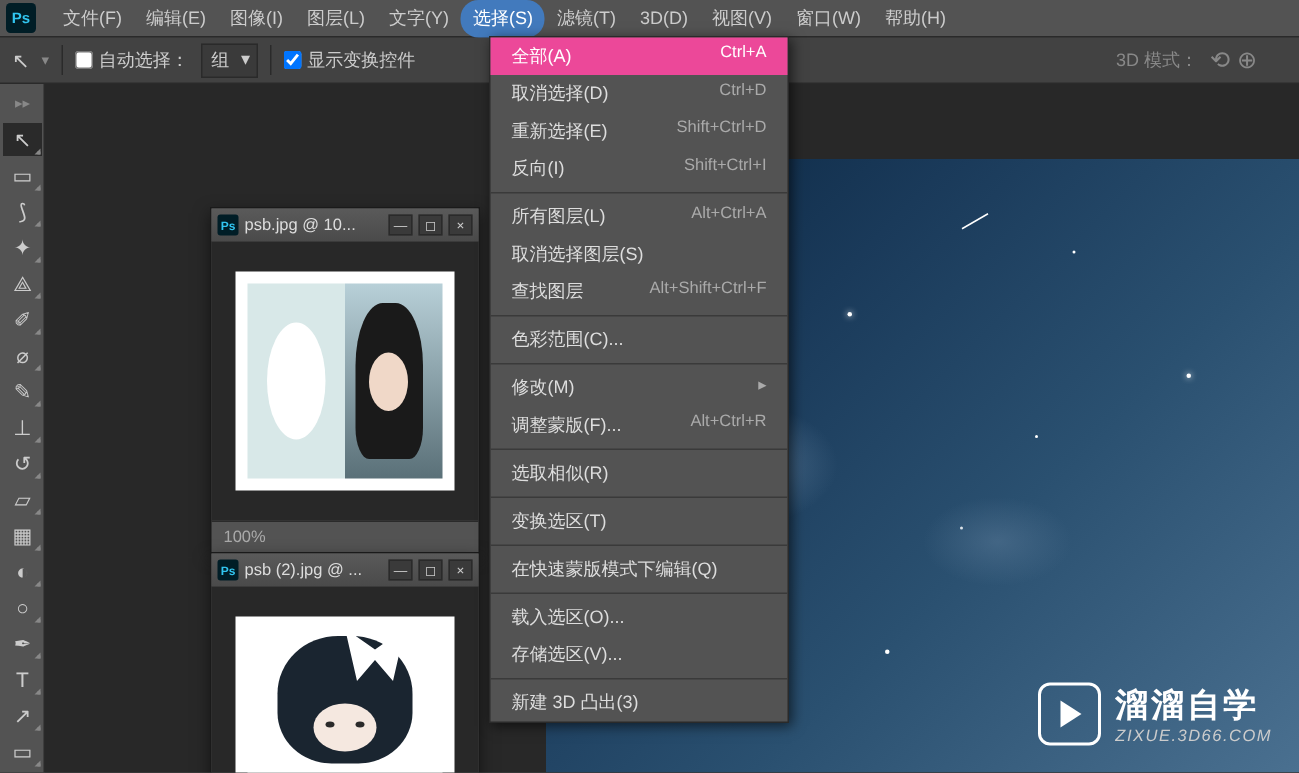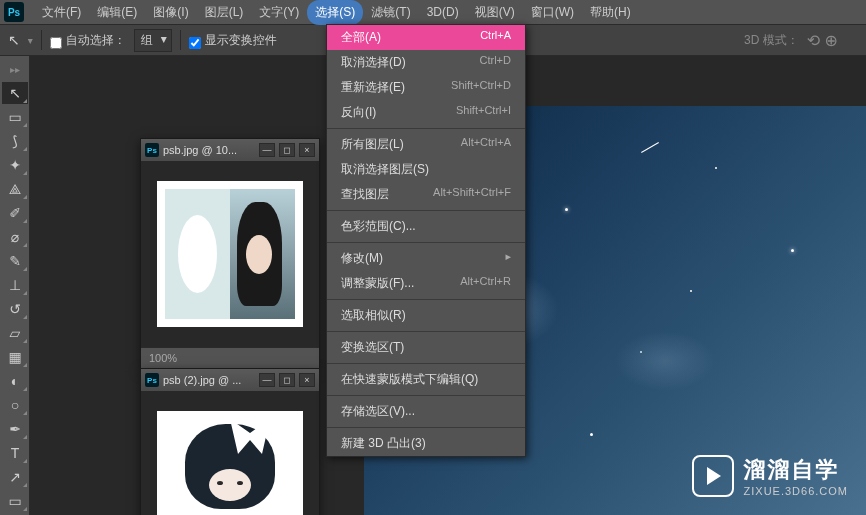--- a/index.html
+++ b/index.html
@@ -4,21 +4,21 @@
 <style>
 * { margin: 0; padding: 0; box-sizing: border-box; font-family: "Microsoft YaHei", Arial, sans-serif; }
 body { background: #535353; width: 866px; height: 515px; overflow: hidden; position: relative; }
 .menubar { background: #535353; height: 24px; display: flex; align-items: center; padding-left: 4px; }
 .ps-logo { width: 20px; height: 20px; background: #001d26; border-radius: 3px; display: flex; align-items: center; justify-content: center; color: #31c5f0; font-weight: bold; font-size: 10px; margin-right: 10px; }
 .menu-item { color: #ccc; font-size: 12px; padding: 4px 8px; cursor: pointer; }
 .menu-item.active { background: #427abd; color: #fff; border-radius: 12px; }
 .optbar { background: #424242; height: 32px; border-top: 1px solid #2a2a2a; border-bottom: 1px solid #2a2a2a; display: flex; align-items: center; padding-left: 8px; gap: 8px; }
 .opt-icon { color: #ccc; font-size: 14px; }
 .opt-sep { width: 1px; height: 20px; background: #2a2a2a; }
-.opt-check { display: flex; align-items: flex-end; gap: 4px; color: #ccc; font-size: 12px; }
+.opt-check { display: flex; align-items: center; gap: 4px; color: #ccc; font-size: 12px; }
 .opt-check input { width: 12px; height: 12px; }
 .opt-select { background: #3a3a3a; border: 1px solid #2a2a2a; color: #ccc; font-size: 12px; padding: 2px 18px 2px 6px; position: relative; }
 .opt-select::after { content: "▾"; position: absolute; right: 4px; }
 .opt-label { color: #888; font-size: 12px; }
 .toolbar { position: absolute; left: 0; top: 56px; width: 30px; background: #535353; border-right: 1px solid #2a2a2a; height: 459px; }
 .tool { width: 26px; height: 22px; margin: 2px; display: flex; align-items: center; justify-content: center; color: #ccc; font-size: 14px; cursor: pointer; position: relative; }
 .tool.sel { background: #2a2a2a; }
 .tool::after { content: ""; position: absolute; right: 1px; bottom: 1px; border: 2px solid transparent; border-right-color: #888; border-bottom-color: #888; width: 0; height: 0; }
 .tool.noafter::after { display: none; }
 .content { position: absolute; left: 30px; top: 56px; right: 0; bottom: 0; background: #282828; }
@@ -39,21 +39,21 @@
 .dropdown { position: absolute; left: 326px; top: 0; width: 200px; background: #535353; border: 1px solid #2a2a2a; box-shadow: 2px 2px 8px rgba(0,0,0,0.6); z-index: 100; }
 .dd-item { display: flex; justify-content: space-between; color: #ddd; font-size: 12px; padding: 4px 14px; cursor: pointer; }
 .dd-item.hl { background: #ec4899; color: #fff; }
 .dd-sep { height: 1px; background: #3a3a3a; margin: 3px 0; }
 .dd-shortcut { color: #aaa; font-size: 11px; }
 .dd-item.hl .dd-shortcut { color: #fff; }
 .watermark { position: absolute; right: 18px; bottom: 18px; display: flex; gap: 10px; color: #fff; z-index: 50; }
 .wm-icon { width: 42px; height: 42px; border: 2px solid #fff; border-radius: 8px; display: flex; align-items: center; justify-content: center; }
 .wm-play { width: 0; height: 0; border-left: 14px solid #fff; border-top: 9px solid transparent; border-bottom: 9px solid transparent; margin-left: 3px; }
 .wm-txt1 { font-size: 22px; font-weight: bold; letter-spacing: 2px; }
-.wm-txt2 { font-size: 11px; letter-spacing: 1px; color: #ccc; }
+.wm-txt2 { font-size: 11px; letter-spacing: 1px; color: #ccc; font-style: italic; }
 .img1 { width: 130px; height: 130px; display: flex; }
 .img1-bunny { width: 50%; background: #d8e8e8; position: relative; }
 .img1-bunny::before { content: ""; position: absolute; top: 20%; left: 20%; width: 60%; height: 60%; background: #fff; border-radius: 50%; }
 .img1-girl { width: 50%; background: linear-gradient(#b8d0d8, #5a7078); position: relative; }
 .img1-girl::before { content: ""; position: absolute; top: 10%; left: 10%; width: 70%; height: 80%; background: #1a1a1a; border-radius: 40% 40% 20% 20%; }
 .img1-girl::after { content: ""; position: absolute; top: 35%; left: 25%; width: 40%; height: 30%; background: #f0d8c8; border-radius: 50%; }
 .img2 { width: 130px; height: 105px; background: #fff; position: relative; display: flex; align-items: flex-start; justify-content: center; }
 .img2-head { width: 90px; height: 85px; background: #1a2530; border-radius: 45% 45% 40% 40%; margin-top: 5px; position: relative; }
 .img2-bow { position: absolute; top: -5px; right: 5px; width: 40px; height: 35px; background: #fff; clip-path: polygon(50% 40%, 0 0, 20% 100%, 50% 60%, 80% 100%, 100% 0); }
 .img2-face { position: absolute; bottom: 8px; left: 50%; transform: translateX(-50%); width: 42px; height: 32px; background: #f5e8e0; border-radius: 50%; }
@@ -245,20 +245,24 @@
       <span>变换选区(T)</span>
       <span class="dd-shortcut"></span>
     </div>
     <div class="dd-sep"></div>
     <div class="dd-item">
       <span>在快速蒙版模式下编辑(Q)</span>
       <span class="dd-shortcut"></span>
     </div>
     <div class="dd-sep"></div>
     <div class="dd-item">
+      <span>载入选区(O)...</span>
+      <span class="dd-shortcut"></span>
+    </div>
+    <div class="dd-item">
       <span>存储选区(V)...</span>
       <span class="dd-shortcut"></span>
     </div>
     <div class="dd-sep"></div>
     <div class="dd-item">
       <span>新建 3D 凸出(3)</span>
       <span class="dd-shortcut"></span>
     </div>
   </div>
 

